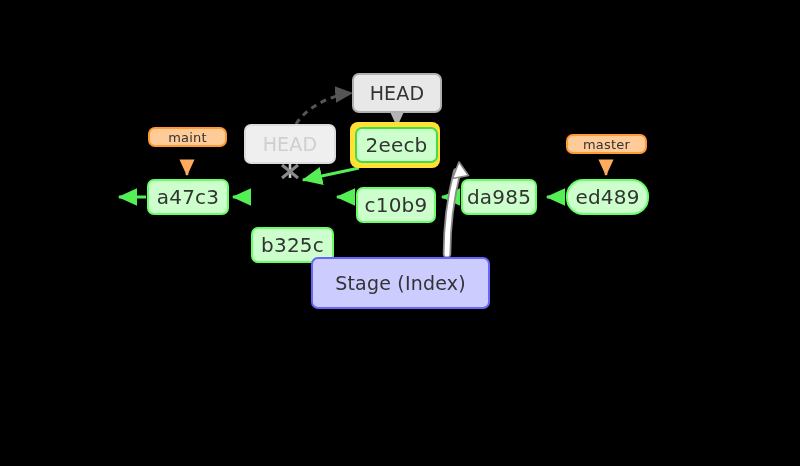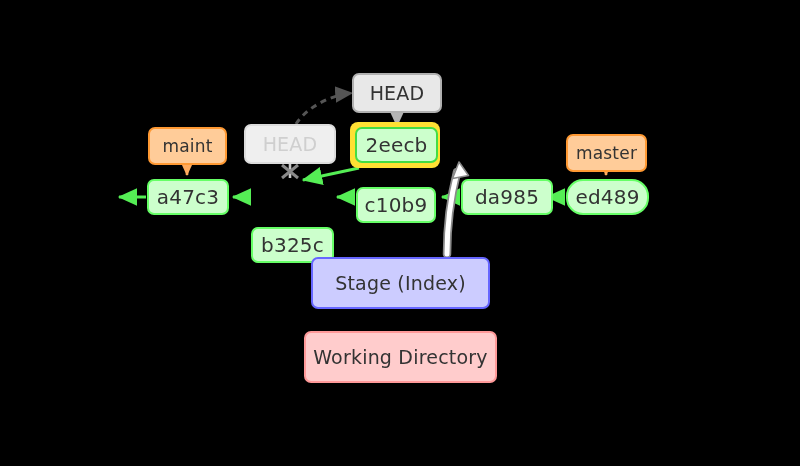--- a/index.html
+++ b/index.html
@@ -39,22 +39,22 @@
     background: #ccffcc;
     border-color: #66ff66;
     color: #333333;
     font-size: 20px;
     height: 36px;
   }
   .branch-label {
     background: #ffcc99;
     border-color: #ff9933;
     color: #333333;
-    font-size: 17px;
-    height: 38px;
+    font-size: 13px;
+    height: 20px;
   }
   .head-label {
     background: #e8e8e8;
     border-color: #b0b0b0;
     color: #333333;
     font-size: 19px;
     height: 40px;
   }
   .head-ghost {
     background: #efefef;
@@ -179,27 +179,24 @@
 
   <div class="node commit" style="left:147px; top:179px; width:82px;">
     <span>a47c3</span>
   </div>
   <div class="node commit" style="left:251px; top:179px; width:83px;margin-top:48px;">
     <span>b325c</span>
   </div>
   <div class="node commit" style="left:356px; top:187px; width:80px;">
     <span>c10b9</span>
   </div>
-  <div class="node commit" style="left:461px; top:179px; width:92px;">
+  <div class="node commit" style="left:461px; top:179px; width:76px;">
     <span>da985</span>
   </div>
   <div class="node commit" style="left:566px; top:179px; width:83px;border-radius:17px;">
     <span>ed489</span>
   </div>
 
   <div class="node stage-box" style="left:311px; top:257px; width:179px;">
     <span>Stage (Index)</span>
   </div>
-  <div class="node workdir-box" style="left:304px; top:331px; width:193px;">
-    <span>Working Directory</span>
-  </div>
 
 </div>
 
 </body></html>

